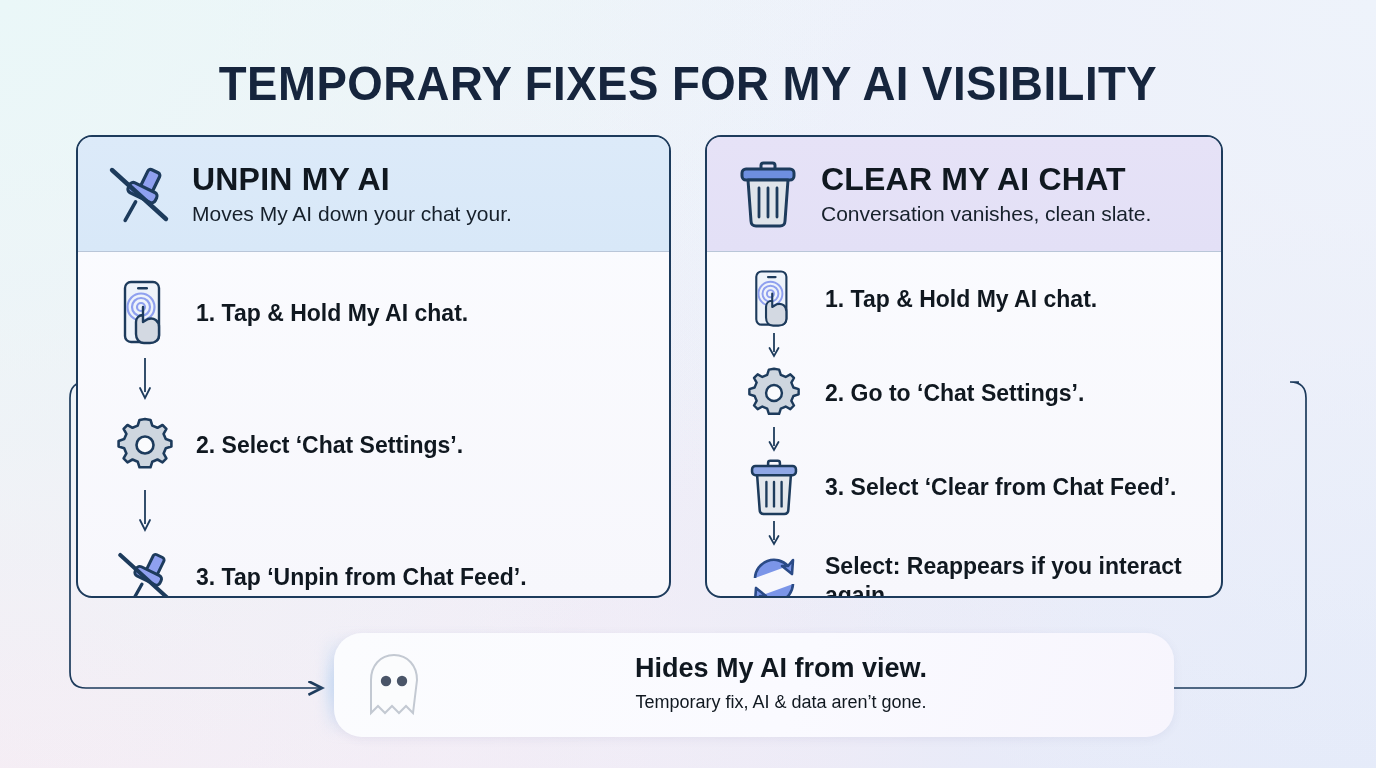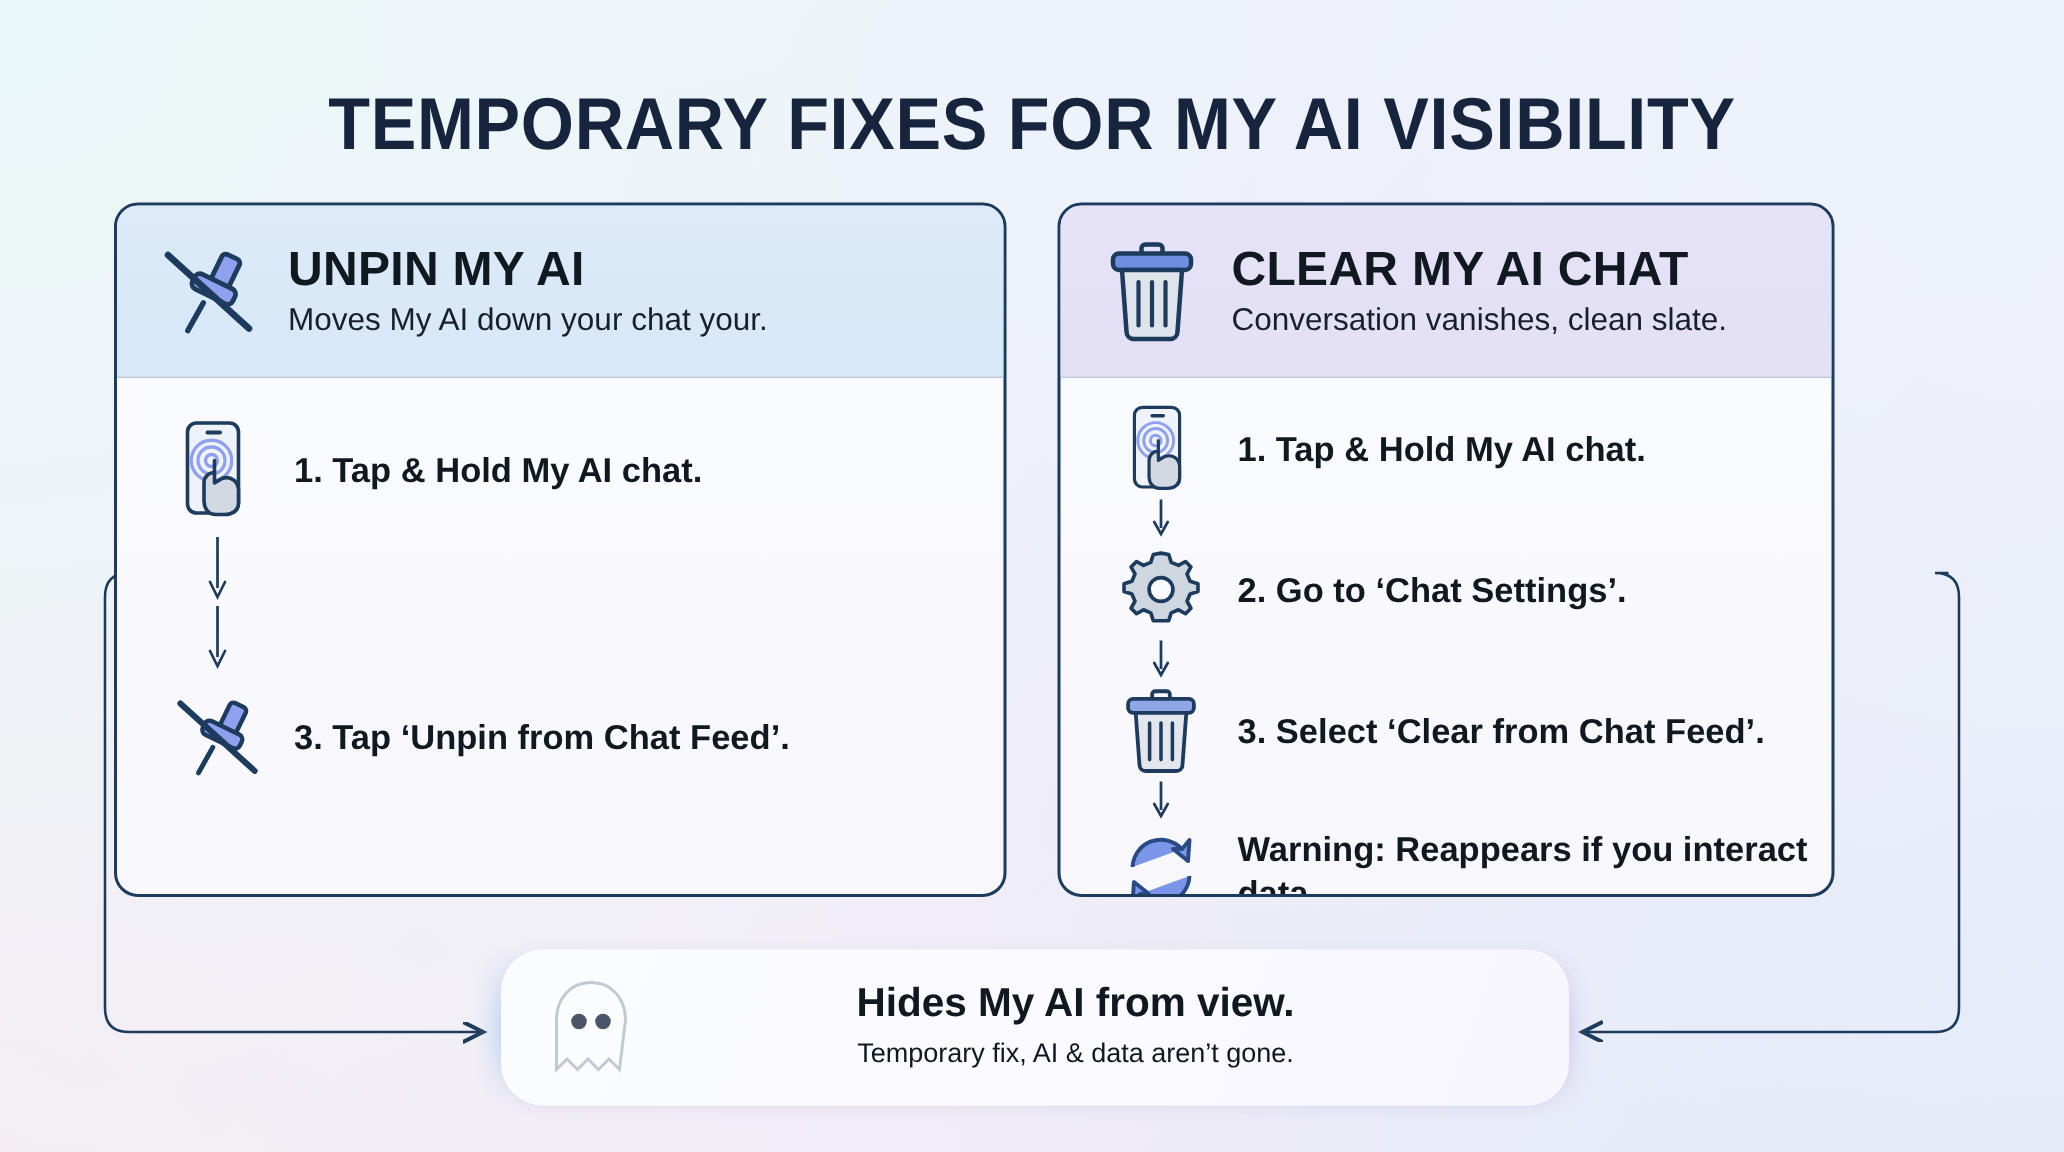--- a/index.html
+++ b/index.html
@@ -136,21 +136,21 @@
     height: 118px;
     border-radius: 22px;
     background: radial-gradient(ellipse at 12% 50%, rgba(150,200,245,0.45) 0%, rgba(150,200,245,0) 62%),
                 radial-gradient(ellipse at 88% 50%, rgba(196,170,240,0.40) 0%, rgba(196,170,240,0) 62%);
     filter: blur(6px);
   }
   .callout {
     position: absolute;
     left: 334px;
     top: 633px;
-    width: 712px;
+    width: 840px;
     height: 104px;
     border-radius: 28px;
     background: linear-gradient(110deg, #fbfcfe 0%, #fafaff 55%, #f7f5fd 100%);
     display: flex;
     align-items: center;
     padding-left: 24px;
     box-shadow: 0 2px 10px rgba(90,90,140,0.08);
   }
   .callout-icon {
     flex: 0 0 auto;
@@ -219,20 +219,29 @@
 
     <div class="arrow-gap">
       <div class="slot">
         <svg width="14" height="46" viewBox="0 0 14 46">
           <path d="M7,2 L7,36" stroke="#1d3b5c" stroke-width="1.8"></path>
           <path d="M2,32 L7,42 L12,32" fill="none" stroke="#1d3b5c" stroke-width="1.8" stroke-linecap="round"></path>
         </svg>
       </div>
     </div>
 
+    <div class="step">
+      <div class="step-icon">
+        <svg width="60" height="60" viewBox="0 0 60 60">
+          <path d="M30,4 l5.5,1 1.8,5.6 5.2,2.2 5-2.8 3.9,3.9 -2.8,5 2.2,5.2 5.6,1.8 0,5.5 -5.6,1.8 -2.2,5.2 2.8,5 -3.9,3.9 -5,-2.8 -5.2,2.2 -1.8,5.6 -5.5,0 -5.5,0 -1.8,-5.6 -5.2,-2.2 -5,2.8 -3.9,-3.9 2.8,-5 -2.2,-5.2 -5.6,-1.8 0,-5.5 5.6,-1.8 2.2,-5.2 -2.8,-5 3.9,-3.9 5,2.8 5.2,-2.2 1.8,-5.6 z" fill="#ced6df" stroke="#1d3b5c" stroke-width="2.6" stroke-linejoin="round"></path>
+          <circle cx="30" cy="30" r="8.5" fill="#fafbfd" stroke="#1d3b5c" stroke-width="2.6"></circle>
+        </svg>
+      </div>
+      <div class="step-text">2. Select ‘Chat Settings’.</div>
+    </div>
 
     <div class="arrow-gap">
       <div class="slot">
         <svg width="14" height="46" viewBox="0 0 14 46">
           <path d="M7,2 L7,36" stroke="#1d3b5c" stroke-width="1.8"></path>
           <path d="M2,32 L7,42 L12,32" fill="none" stroke="#1d3b5c" stroke-width="1.8" stroke-linecap="round"></path>
         </svg>
       </div>
     </div>
 
@@ -336,21 +345,21 @@
       </div>
     </div>
 
     <div class="step">
       <div class="step-icon">
         <svg width="60" height="58" viewBox="0 0 60 58">
           <path d="M11,26 A19,19 0 0 1 44,14 L38,14 L48,22 L49,8 L44,14" fill="#7b95e8" stroke="#2a4a86" stroke-width="2.6" stroke-linejoin="round"></path>
           <path d="M49,32 A19,19 0 0 1 16,44 L22,44 L12,36 L11,50 L16,44" fill="#7b95e8" stroke="#2a4a86" stroke-width="2.6" stroke-linejoin="round"></path>
         </svg>
       </div>
-      <div class="step-text">Warning: Reappears if you interact data.</div>
+      <div class="step-text">Select: Reappears if you interact again.</div>
     </div>
   </div>
 </div>
 
 <div class="callout-glow"></div>
 <div class="callout">
   <div class="callout-icon">
     <svg width="62" height="68" viewBox="0 0 62 68">
       <path d="M31,4 C17,4 8,15 8,29 L8,62 L15,55 L22,62 L29,55 L36,62 L43,55 L50,62 L54,29 C54,15 45,4 31,4 Z" fill="#fbfcfd" stroke="#c3c9d2" stroke-width="2"></path>
       <circle cx="23" cy="30" r="5.2" fill="#4a5568"></circle>

